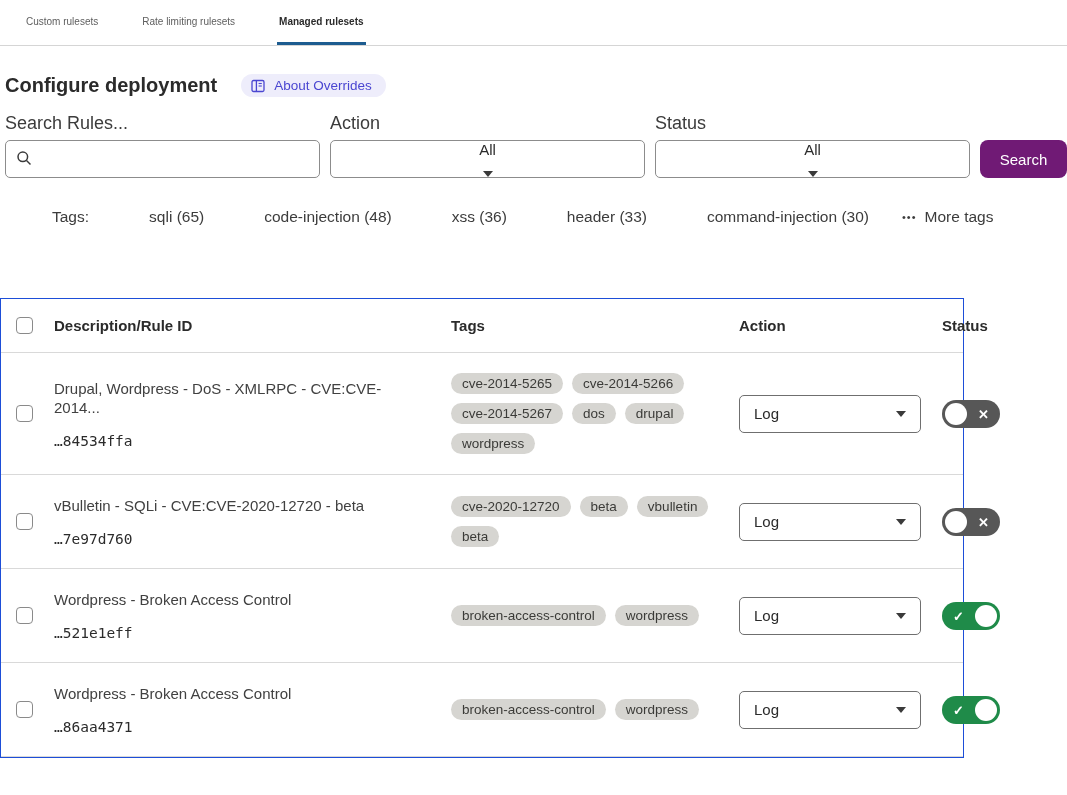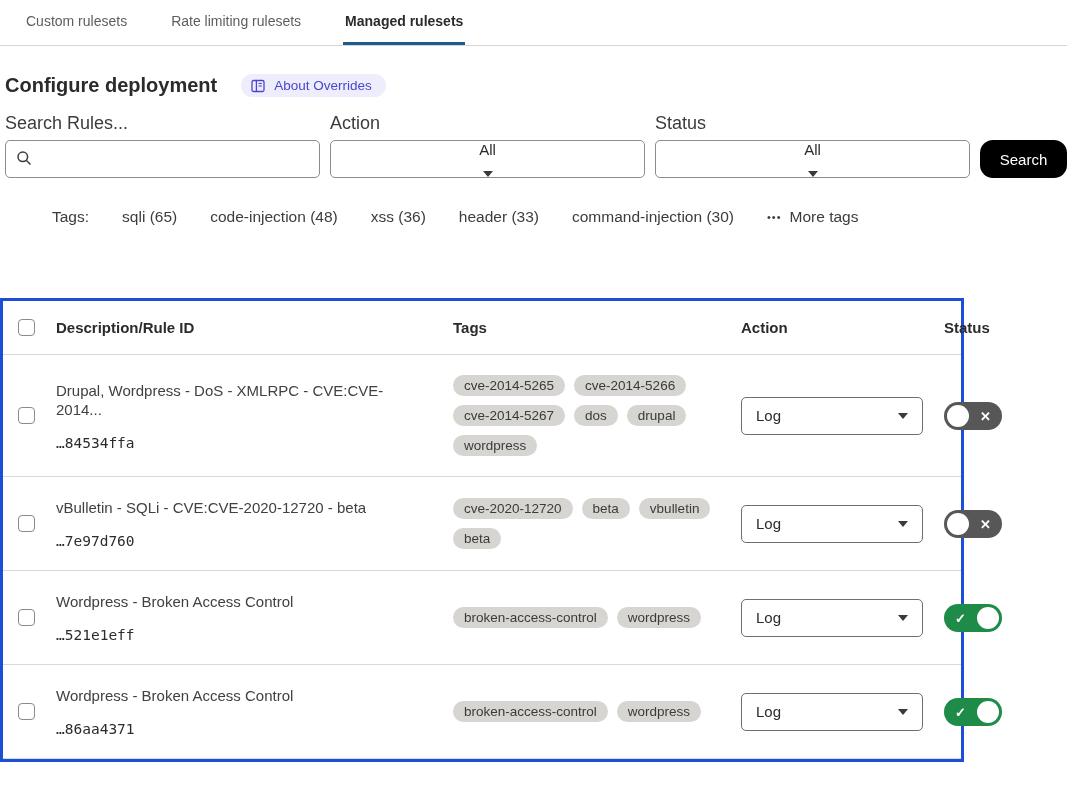--- a/index.html
+++ b/index.html
@@ -1,21 +1,21 @@
 <!DOCTYPE html>
 <html><head>
 <meta charset="utf-8">
 <style>
   * { margin:0; padding:0; box-sizing:border-box; }
   html,body { width:1067px; height:795px; background:#ffffff; overflow:hidden;
     font-family:"Liberation Sans", sans-serif; color:#3c3c3c; }
 
   
   .tabbar { display:flex; gap:40px; padding:0 0 0 24px; border-bottom:1px solid #d5d5d5; height:46px; }
-  .tab { font-size:14px; color:#5e5e5e; display:flex; align-items:center; padding:7px 2px;
+  .tab { font-size:10px; color:#5e5e5e; display:flex; align-items:center; padding:7px 2px;
     border-bottom:3px solid transparent; cursor:pointer; }
   .tab.active { color:#2b2b2b; font-weight:bold; border-bottom-color:#1d5c90; }
 
   
   .heading-row { display:flex; align-items:center; gap:24px; margin:28px 0 0 5px; }
   .page-title { font-size:20px; font-weight:bold; color:#2b2b2b; }
   .about-badge { display:inline-flex; align-items:center; gap:8px; background:#eeedfb; color:#4a46d1;
     border-radius:12px; padding:4px 14px 4px 10px; font-size:13.5px; cursor:pointer; }
   .about-badge svg { display:block; }
 
@@ -25,32 +25,32 @@
   .field-label { font-size:18px; color:#3c3c3c; margin-bottom:6px; }
   .search-box { position:relative; width:315px; }
   .search-box input { width:315px; height:38px; border:1px solid #8c8c8c; border-radius:5px;
     padding:0 10px 0 34px; font-size:15px; font-family:"Liberation Sans", sans-serif; color:#2b2b2b; outline:none; }
   .search-icon { position:absolute; left:11px; top:10px; }
   .select { width:315px; height:38px; border:1px solid #8c8c8c; border-radius:5px; background:#fff;
     display:flex; align-items:center; justify-content:space-between; padding:0 14px; font-size:15px;
     color:#2b2b2b; cursor:pointer;flex-direction:column; }
   .caret { width:0; height:0; border-left:5px solid transparent; border-right:5px solid transparent;
     border-top:6px solid #3a3a3a; }
-  .search-btn { width:87px; height:38px; background:#000000; color:#ffffff; font-size:15px;
-    border:none; border-radius:13px; cursor:pointer; font-family:"Liberation Sans", sans-serif; }
+  .search-btn { width:87px; height:38px; background:#701a75; color:#ffffff; font-size:15px;
+    border:none; border-radius:8px; cursor:pointer; font-family:"Liberation Sans", sans-serif; }
 
   
   .tagsbar { display:flex; align-items:center; gap:33px; margin:30px 0 0 5px; font-size:15.5px; color:#3c3c3c; }
   .tagsbar .tags-label { color:#3c3c3c;margin-left:47px; }
-  .tag-link { cursor:pointer; }
+  .tag-link { cursor:pointer;margin-left:27px; }
   .more-tags { display:flex; align-items:center; gap:8px; cursor:pointer; }
   .dots { font-size:11px; letter-spacing:1px; color:#3c3c3c; }
 
   
-  .table { margin-top:72px; border:3px solid #1d4ed8; width:964px; }
+  .table { margin-top:72px; border:1px solid #1d4ed8; width:964px; }
   .trow { display:grid; grid-template-columns:38px 397px 288px 203px 1fr; align-items:center;
     padding:0 0 0 15px; border-bottom:1px solid #d9d9d9; }
   .trow:last-child { border-bottom:1px solid #d9d9d9; }
   .thead { height:54px; font-weight:bold; font-size:15px; color:#2b2b2b; }
   .tbody-row { padding-top:20px; padding-bottom:20px; min-height:94px; }
   .checkbox { width:17px; height:17px; border:1px solid #8a8a8a; border-radius:4px; background:#fff; cursor:pointer; }
   .desc-cell { padding-right:30px; }
   .desc-line { font-size:15px; color:#414141; line-height:1.3; }
   .rule-id { font-family:"DejaVu Sans Mono", monospace; font-size:14.5px; color:#2b2b2b; margin-top:15px; }
   .pills { display:flex; flex-wrap:wrap; gap:9px 9px; padding-right:20px; }

